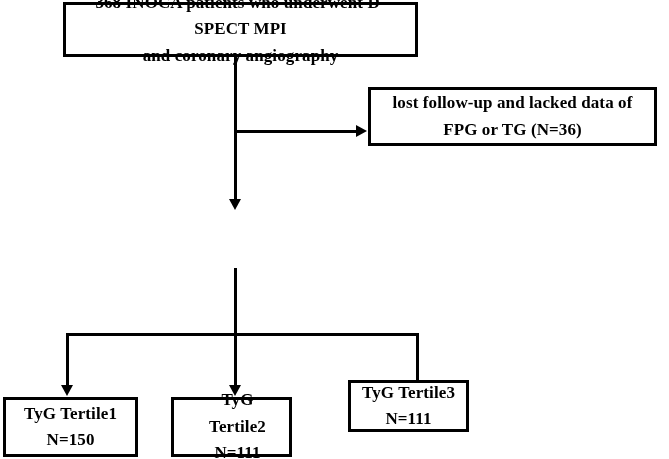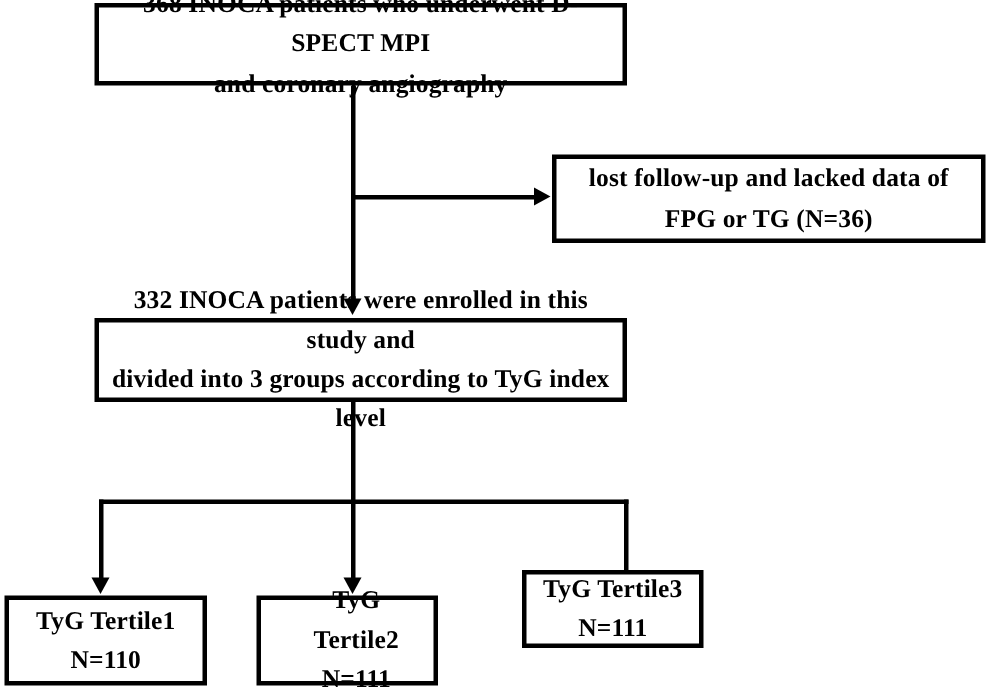--- a/index.html
+++ b/index.html
@@ -30,21 +30,21 @@
     font-weight: bold;
     font-size: 17px;
     line-height: 1.55;
     color: #000000;
     letter-spacing: 0.1px;
     white-space: pre-line;
     padding: 0 6px;
   }
   
   #node-enrolled-source { left: 63px;  top: 2px;   width: 355px; height: 55px; }
-  #node-excluded        { left: 368px; top: 103px; width: 289px; height: 59px; }
+  #node-excluded        { left: 368px; top: 87px; width: 289px; height: 59px; }
   #node-enrolled-final  { left: 63px;  top: 212px; width: 355px; height: 56px; }
   #node-tertile-1       { left: 3px;   top: 397px; width: 135px; height: 60px; }
   #node-tertile-2       { left: 171px; top: 397px; width: 121px; height: 60px; padding-left: 12px; }
   #node-tertile-3       { left: 348px; top: 380px; width: 121px; height: 52px; }
 
   
   .vline {
     position: absolute;
     width: 3px;
     background: #000000;
@@ -110,28 +110,24 @@
   <div class="node" id="node-enrolled-source">
     <span class="node-text">368 INOCA patients who underwent D-SPECT MPI
 and coronary angiography</span>
   </div>
 
   <div class="node" id="node-excluded">
     <span class="node-text">lost follow-up and lacked data of
 FPG or TG (N=36)</span>
   </div>
 
-  <div class="node" id="node-enrolled-final">
-    <span class="node-text">332 INOCA patients were enrolled in this study  and
-divided into 3 groups according to TyG index level</span>
-  </div>
 
   <div class="node" id="node-tertile-1">
     <span class="node-text">TyG Tertile1
-N=110</span>
+N=150</span>
   </div>
 
   <div class="node" id="node-tertile-2">
     <span class="node-text">TyG Tertile2
 N=111</span>
   </div>
 
   <div class="node" id="node-tertile-3">
     <span class="node-text">TyG Tertile3
 N=111</span>

